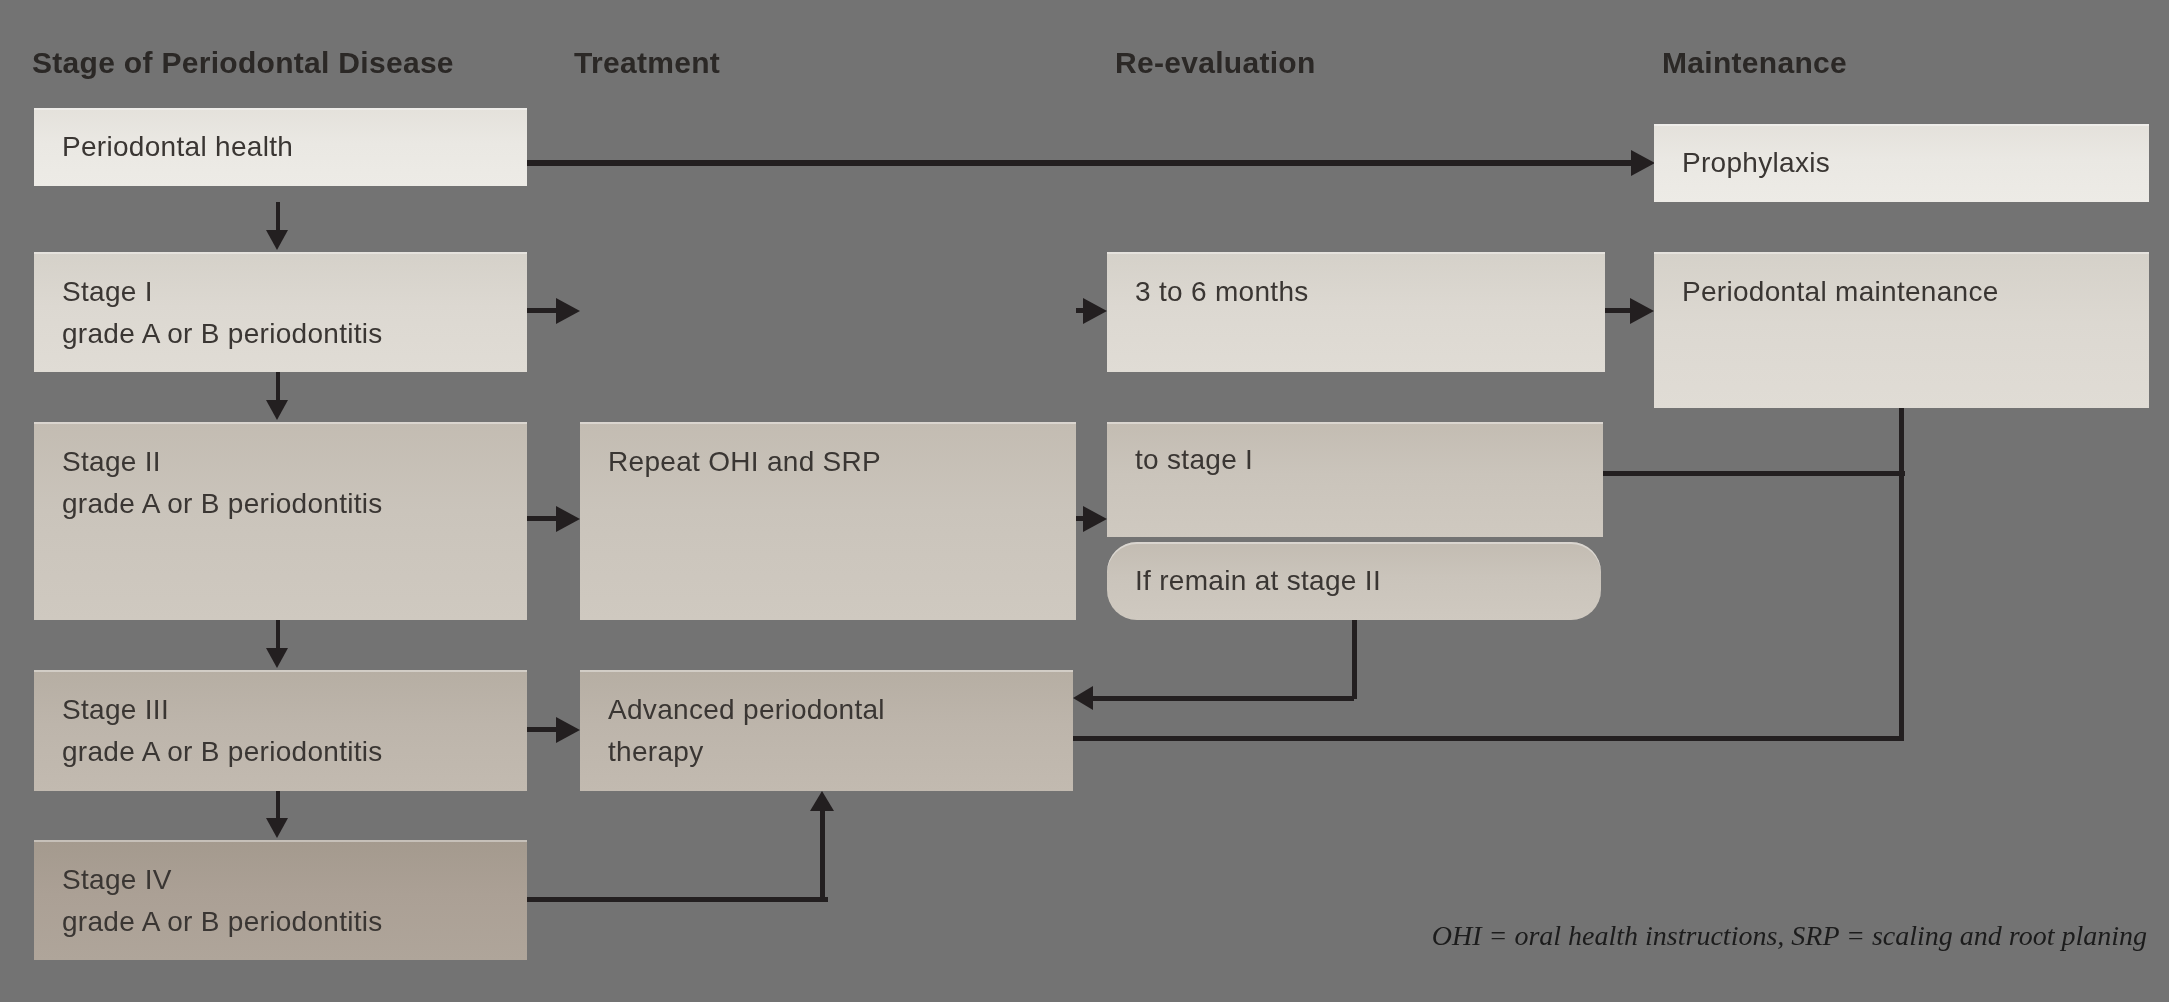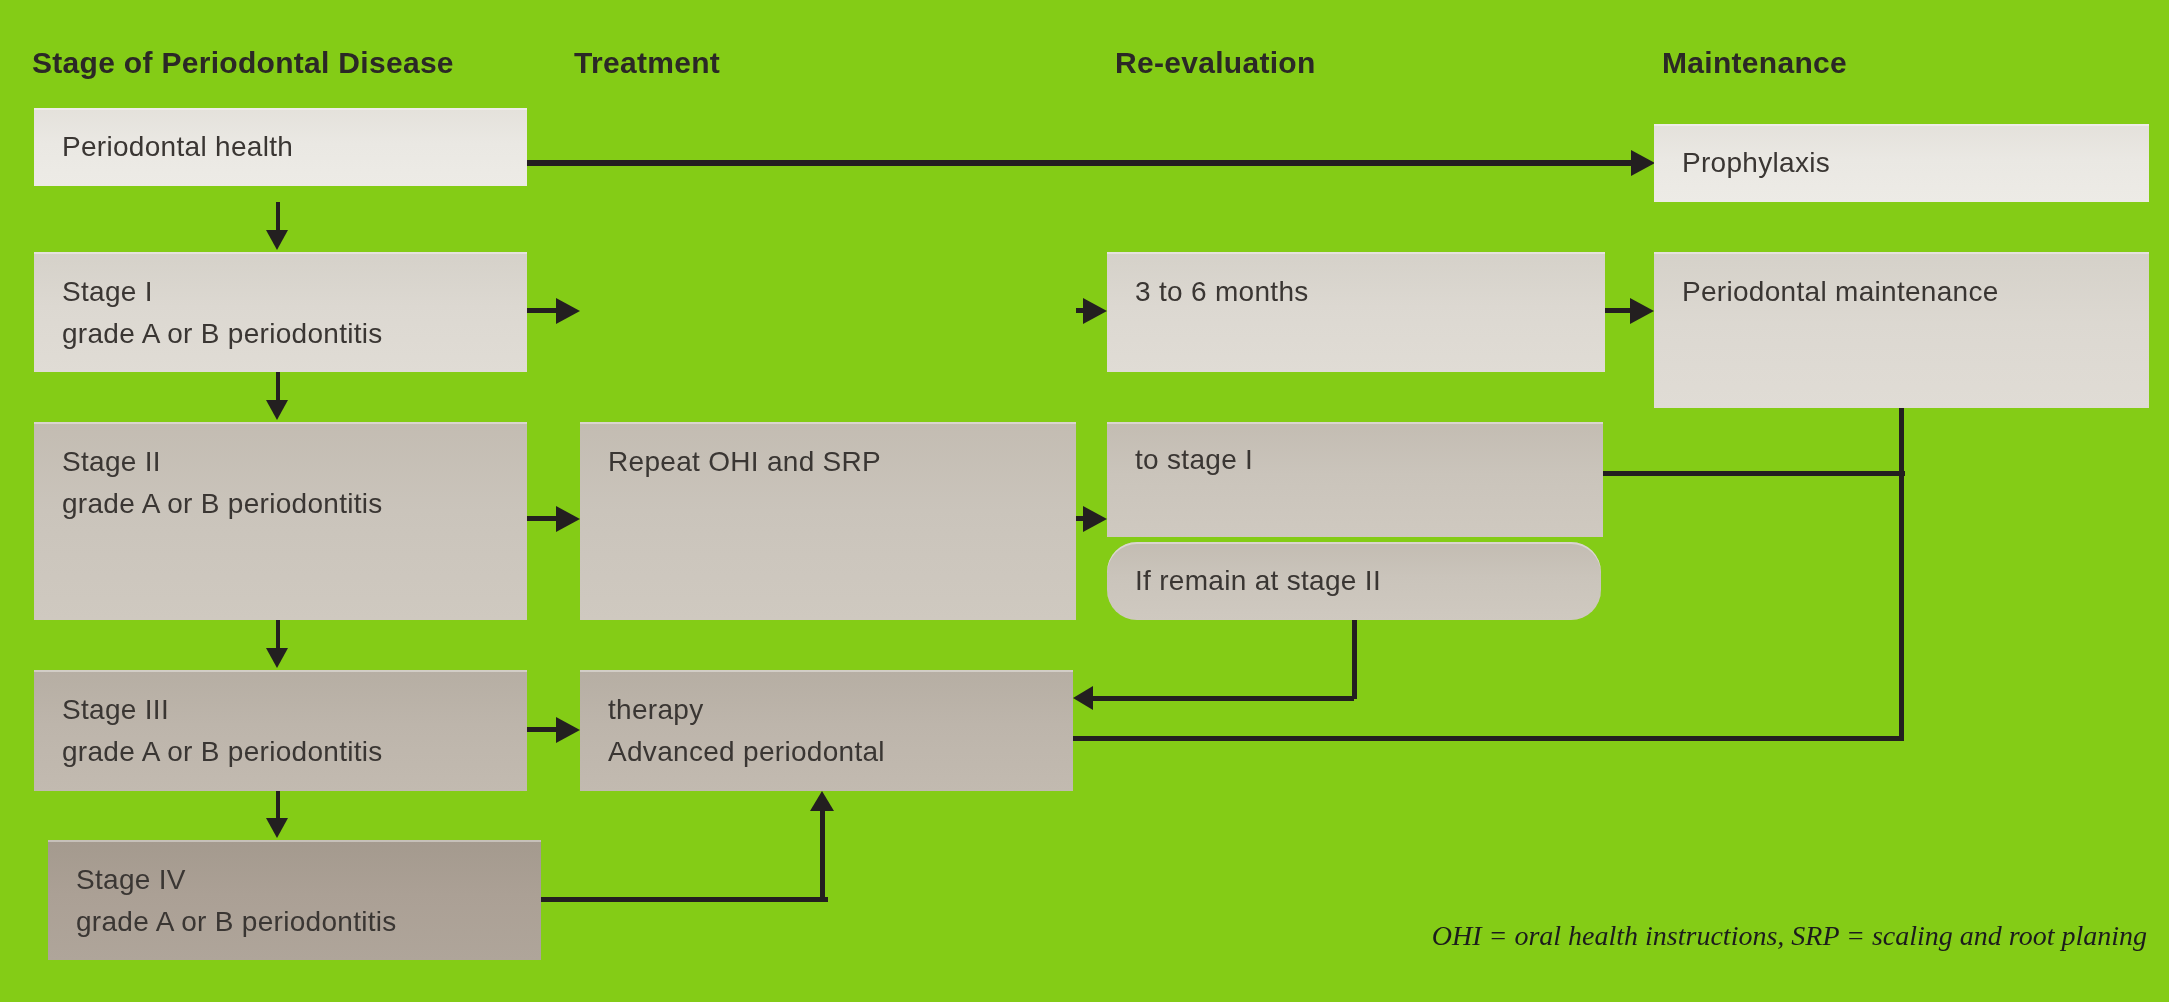--- a/index.html
+++ b/index.html
@@ -1,19 +1,19 @@
 <!DOCTYPE html>
 <html><head>
 <meta charset="utf-8">
 <style>
   html,body{margin:0;padding:0;background:#ffffff;}
   .canvas{
     position:relative;
     width:2169px;height:1002px;
-    background:#84cc16;
+    background:#737373;
     font-family:"Liberation Sans","DejaVu Sans",sans-serif;
     overflow:hidden;
   }
   
   .hdr{
     position:absolute;top:46px;
     font-size:30px;font-weight:bold;color:#2b2826;
     letter-spacing:.3px;white-space:nowrap;
   }
   
@@ -138,24 +138,24 @@
   <div class="bx c2" style="left:1107px;top:542px;width:494px;height:78px;padding-top:18px;border-radius:30px;">
     <div>If remain at stage II</div>
   </div>
 
   <div class="bx c3" style="left:34px;top:670px;width:493px;height:121px;">
     <div>Stage III</div>
     <div>grade A or B periodontitis</div>
   </div>
 
   <div class="bx c3" style="left:580px;top:670px;width:493px;height:121px;">
+    <div>Advanced periodontal</div>
     <div>therapy</div>
-    <div>Advanced periodontal</div>
   </div>
 
-  <div class="bx c4" style="left:48px;top:840px;width:493px;height:120px;">
+  <div class="bx c4" style="left:34px;top:840px;width:493px;height:120px;">
     <div>Stage IV</div>
     <div>grade A or B periodontitis</div>
   </div>
 
   <div class="footnote">OHI = oral health instructions, SRP = scaling and root planing</div>
 
 </div>
 
 </body></html>

